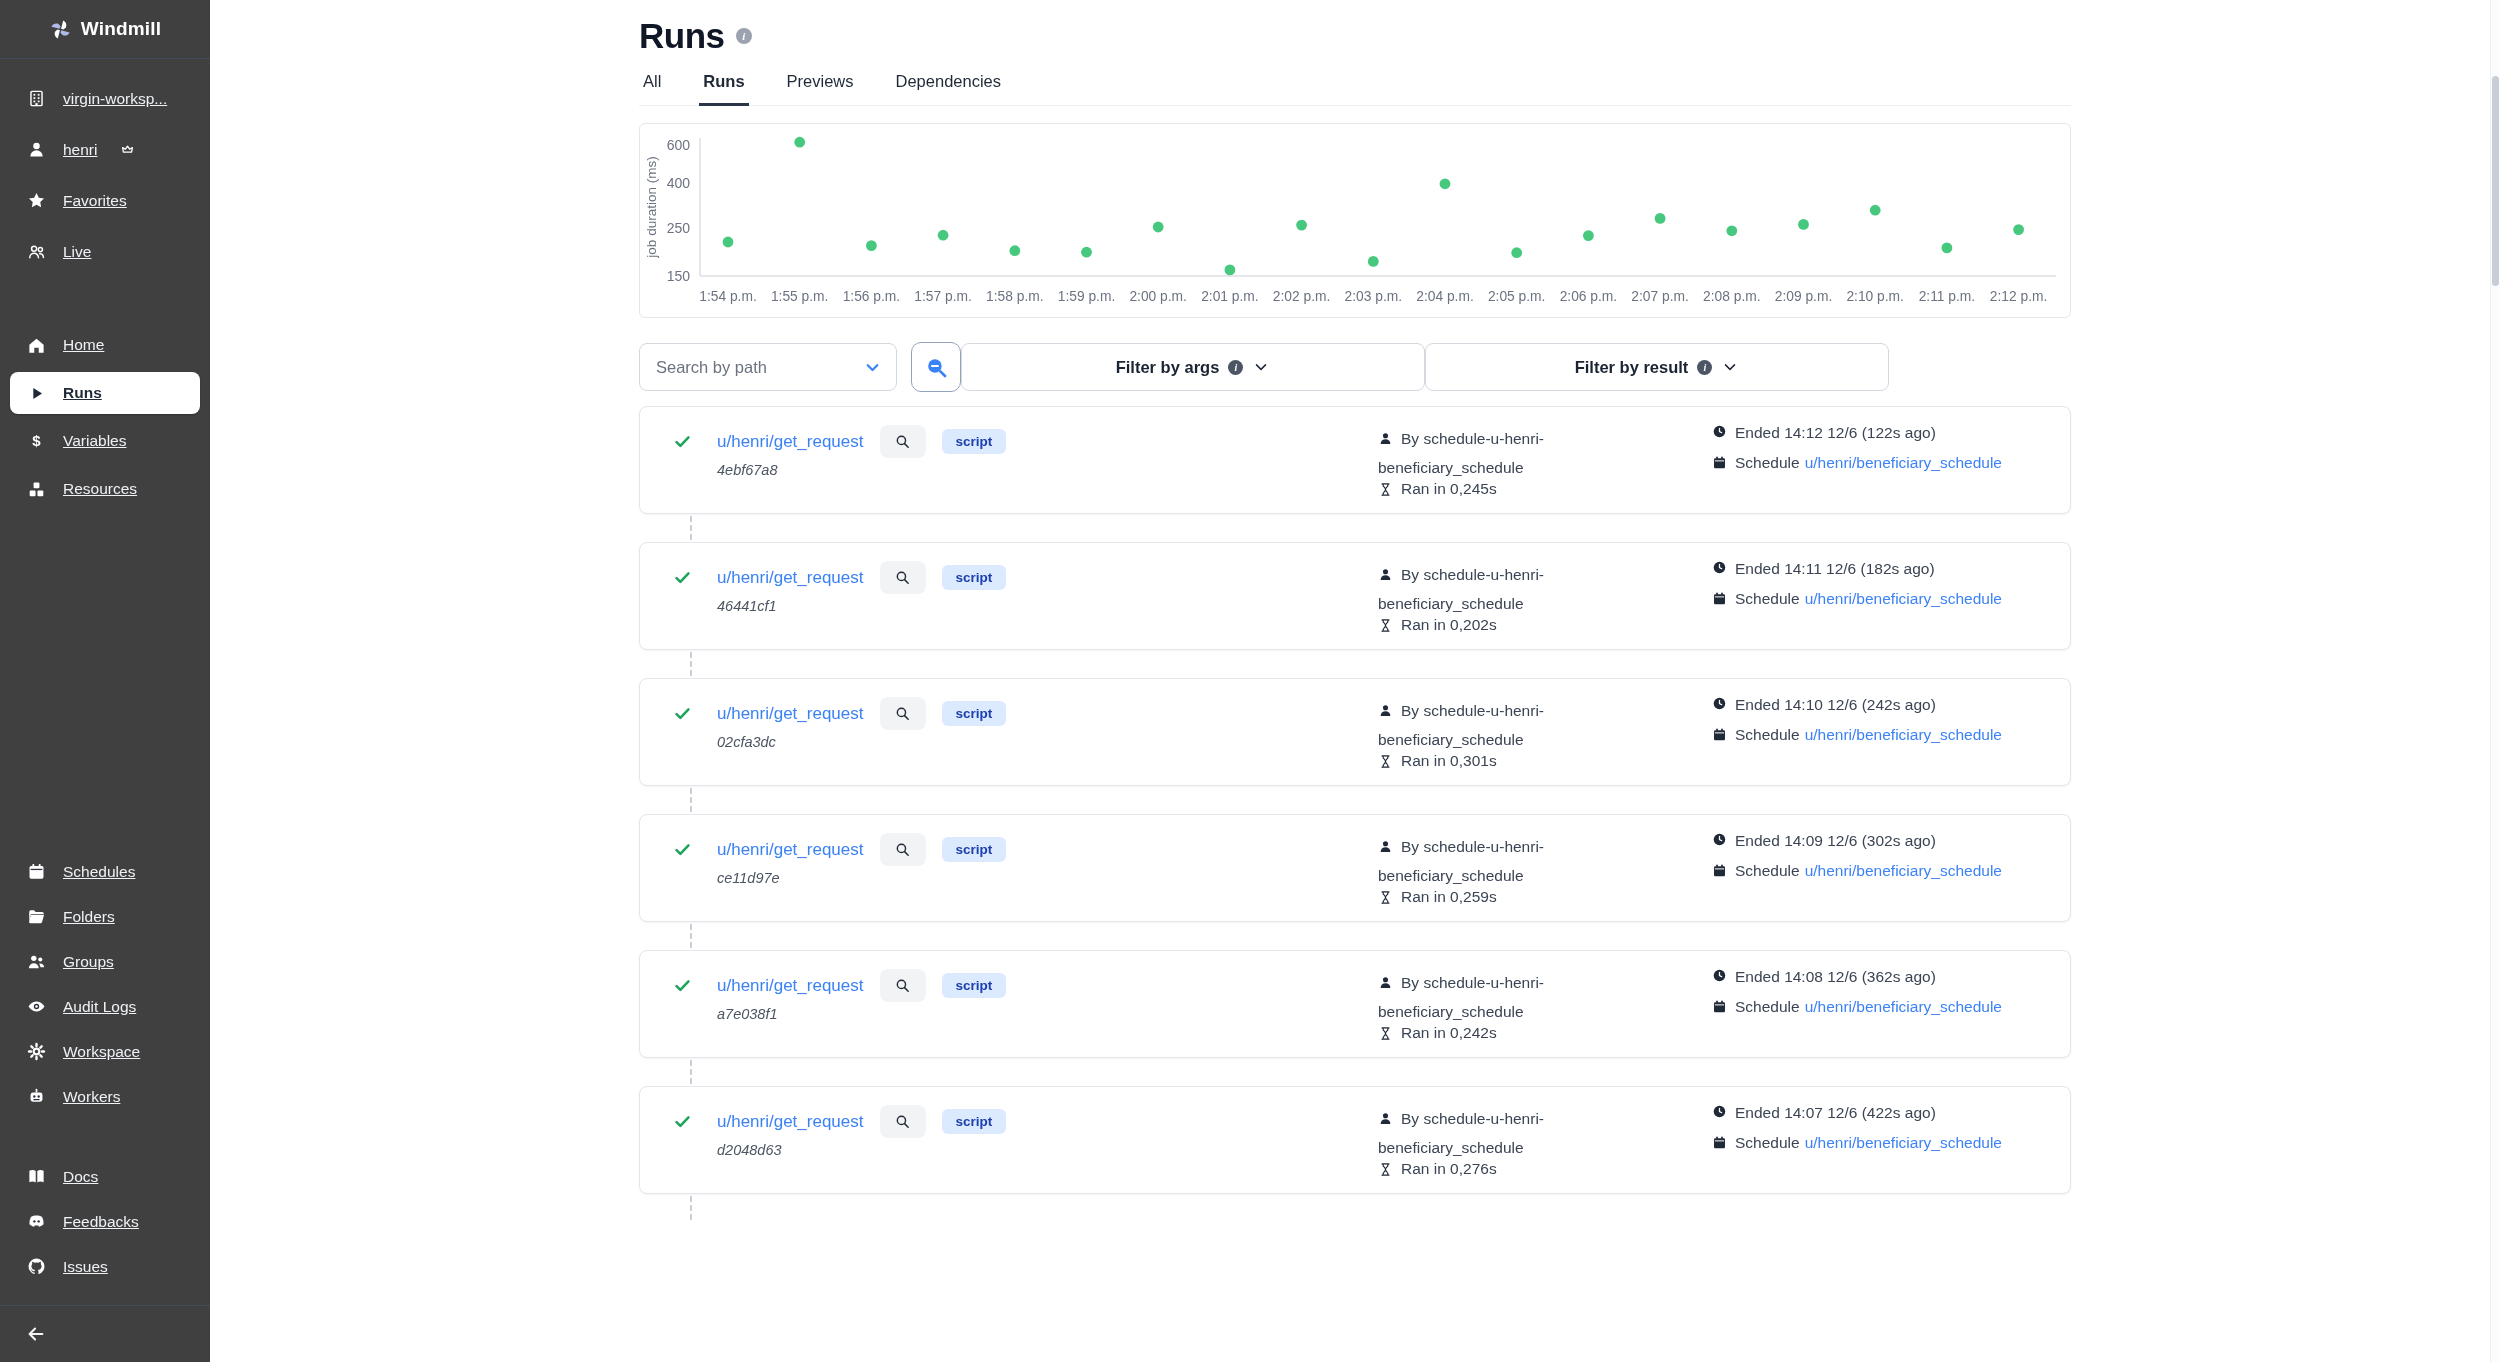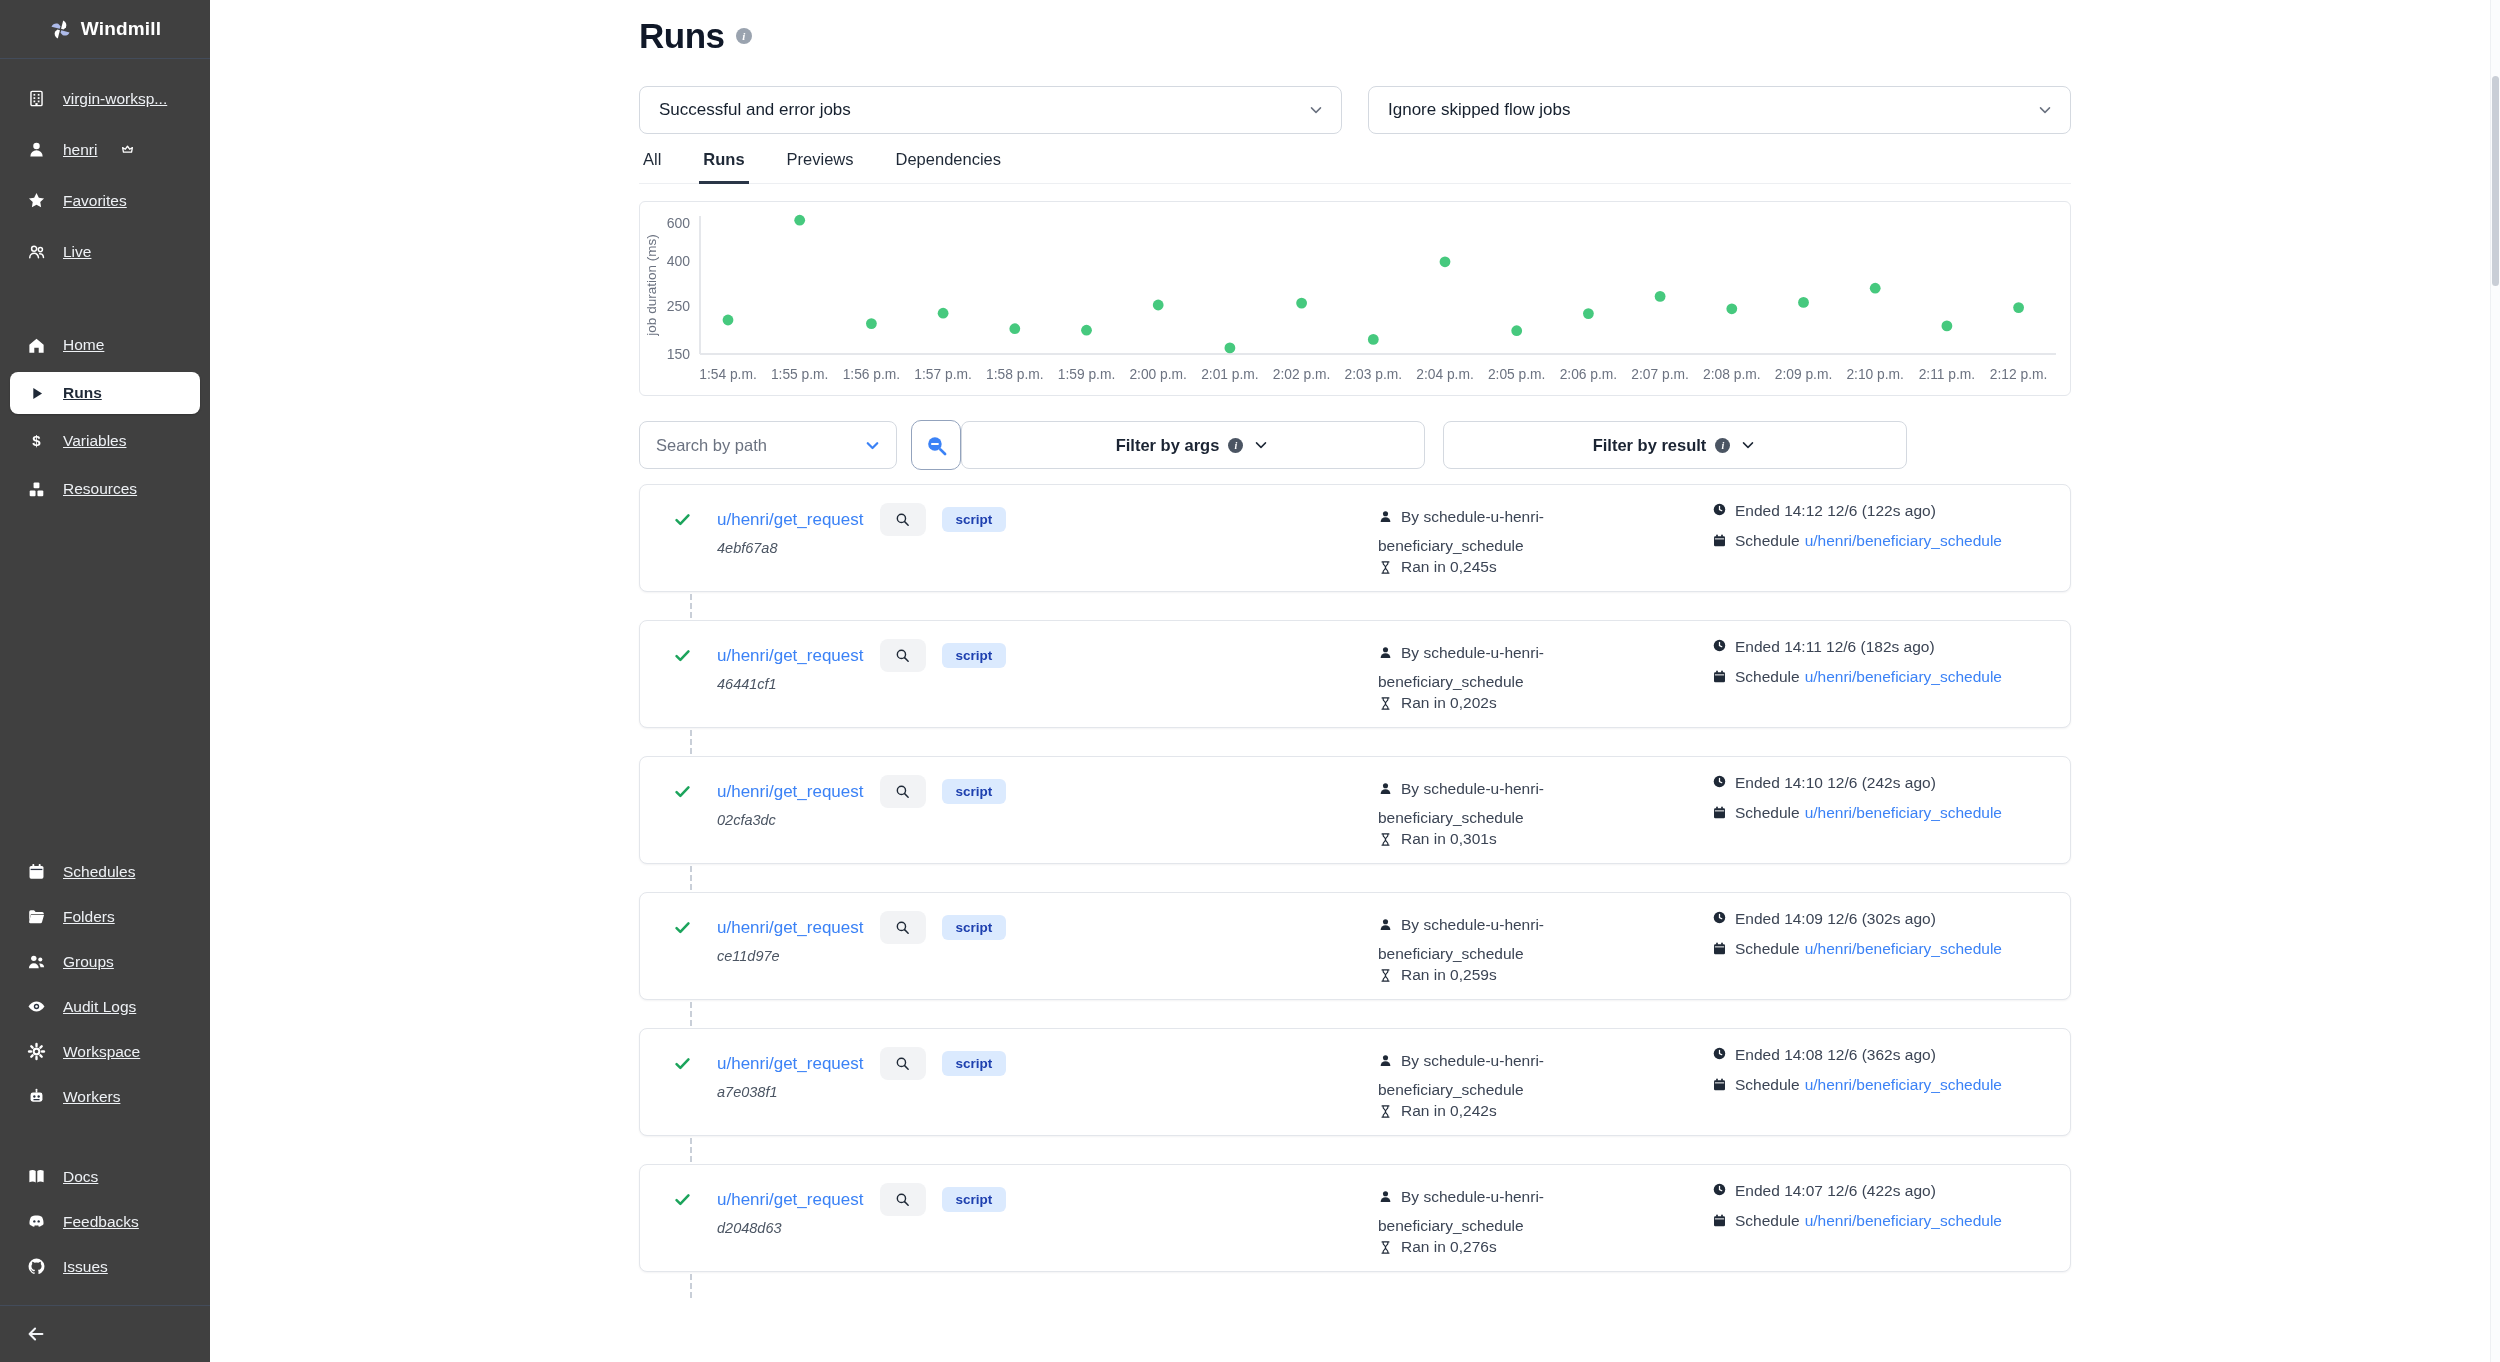--- a/index.html
+++ b/index.html
@@ -52,21 +52,21 @@
   .dt-input::placeholder{color:#374151;opacity:1;}
 
   .search-row{margin-top:12px;display:flex;align-items:center;}
   .path-select{width:258px;height:48px;box-sizing:border-box;border:1px solid #d4d9e0;border-radius:8px;background:#fff;display:flex;align-items:center;justify-content:space-between;padding:0 14px 0 16px;font-size:16.5px;color:#6b7280;cursor:pointer;}
   .ic-chev-blue{width:19px;height:19px;color:#3b82f6;}
   .search-btn{width:50px;height:50px;margin-left:14px;border:1px solid #93a3bd;border-radius:10px;background:#fff;display:flex;align-items:center;justify-content:center;cursor:pointer;padding:0;}
   .ic-searchbtn{width:25px;height:25px;}
   .filter-btn{width:464px;height:48px;border:1px solid #d4d9e0;border-radius:8px;background:#fff;display:flex;align-items:center;justify-content:center;gap:9px;font-size:16.5px;font-weight:600;color:#1b2433;cursor:pointer;font-family:"Liberation Sans",sans-serif;}
   .filter-btn .info-dot{width:15px;height:15px;background:#4b5563;font-size:10px;}
   .filter-btn:first-of-type{margin-left:auto;}
-  .filter-btn + .filter-btn{margin-left:18px;margin-right:12px;}
+  .filter-btn + .filter-btn{margin-right:12px;}
   .ic-chev-dark{width:18px;height:18px;color:#1f2937;}
 
   
   .runs-list{margin-top:14px;}
   .run-card{position:relative;height:106px;border:1px solid #e3e6eb;border-radius:8px;background:#fff;box-shadow:0 1px 2px rgba(16,24,40,.05);cursor:pointer;}
   .connector{height:28px;position:relative;}
   .connector::before{content:"";position:absolute;left:51px;top:2px;bottom:2px;border-left:2px dashed #c9cfd8;}
   .run-row1{position:absolute;left:33px;top:18px;display:flex;align-items:center;}
   .ic-check{width:19px;height:19px;color:#1ca45c;margin-right:25px;}
   .run-path{font-size:17px;font-weight:500;color:#3b82f6;text-decoration:none;}
@@ -305,38 +305,20 @@
   </aside>
 
   <main>
     <div class="content">
 
       <h1 class="page-title">
         <span>Runs</span>
         <span class="info-dot">i</span>
       </h1>
 
-      <div class="selects-row">
-        <div class="fselect">
-          <span>Successful and error jobs</span>
-          <span class="ic ic-chev">
-              <svg viewBox="0 0 24 24">
-                <path d="M6 9.2l6 6 6-6" stroke="currentColor" stroke-width="2" fill="none" stroke-linecap="round" stroke-linejoin="round"></path>
-              </svg>
-            </span>
-        </div>
-        <div class="fselect">
-          <span>Ignore skipped flow jobs</span>
-          <span class="ic ic-chev">
-              <svg viewBox="0 0 24 24">
-                <path d="M6 9.2l6 6 6-6" stroke="currentColor" stroke-width="2" fill="none" stroke-linecap="round" stroke-linejoin="round"></path>
-              </svg>
-            </span>
-        </div>
-      </div>
 
       <div class="tabs" id="tabs">
           <div class="tab">All</div>
           <div class="tab active">Runs</div>
           <div class="tab">Previews</div>
           <div class="tab">Dependencies</div>
         </div>
 
       <div class="chart-card">
         <svg id="chart-svg" width="1430" height="191" viewBox="0 0 1430 191">

